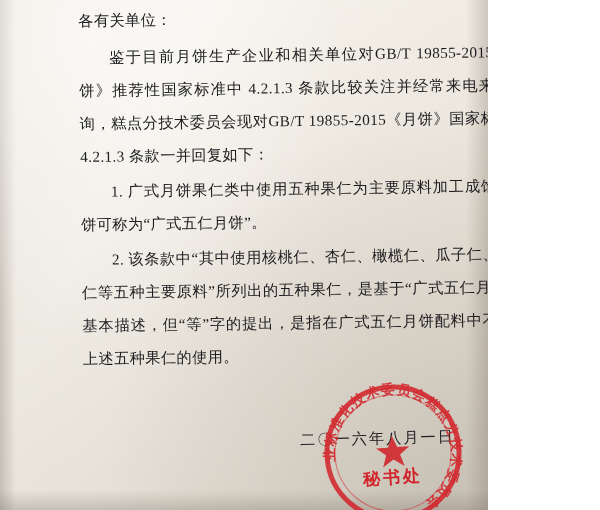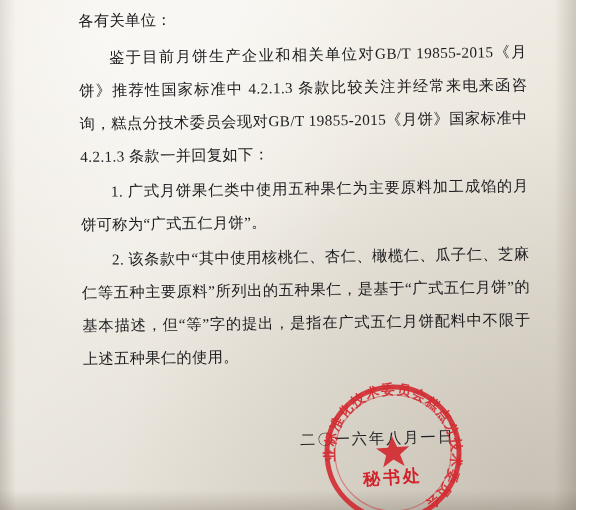--- a/index.html
+++ b/index.html
@@ -8,21 +8,21 @@
   }
   body {
     width: 600px;
     height: 510px;
     background: #ffffff;
     font-family: "Liberation Serif", "DejaVu Serif", serif;
     overflow: hidden;
   }
   #page {
     position: relative;
-    width: 576px;
+    width: 488px;
     height: 510px;
     background: #f2efe9;
     background-image:
       linear-gradient(118deg, #efe9e0 0%, #f6f3ec 28%, #efeae1 60%, #e9e3d8 100%);
     overflow: hidden;
   }
   
   #page::after {
     content: "";
     position: absolute;

